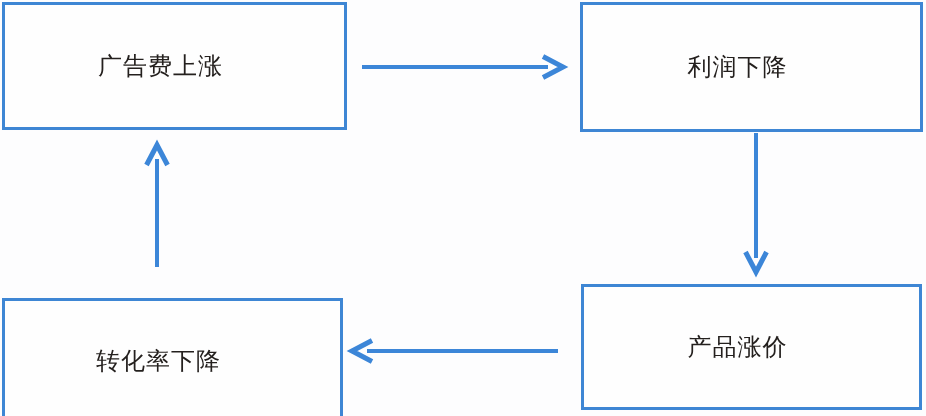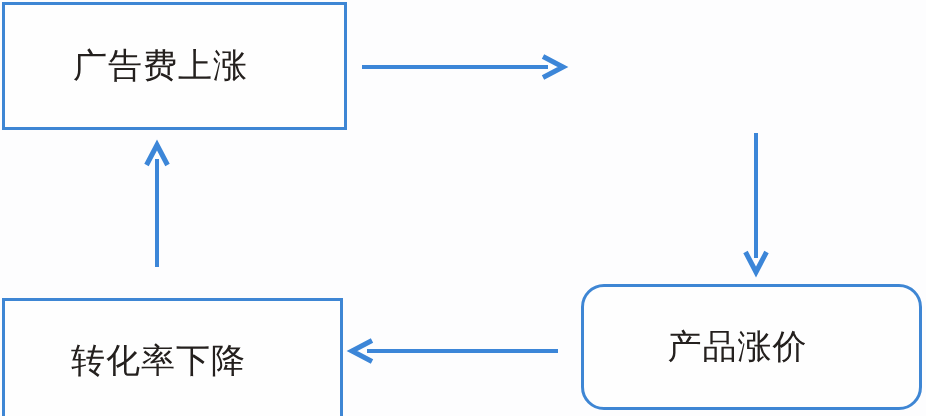--- a/index.html
+++ b/index.html
@@ -23,30 +23,30 @@
   }
   .node {
     position: absolute;
     background: var(--box-fill);
     border: 3px solid var(--box-border);
     display: flex;
     align-items: center;
     justify-content: center;
   }
   .node .label {
-    font-size: 34px;
+    font-size: 24px;
     color: var(--text);
     letter-spacing: 1px;
     transform: translateX(-14px);
     white-space: nowrap;
   }
   .node-tl { left: 2px;   top: 2px;   width: 345px; height: 128px; }
   .node-tr { left: 580px; top: 2px;   width: 343px; height: 130px; }
   .node-bl { left: 2px;   top: 284px; width: 341px; height: 126px; margin-top: 14px; }
-  .node-br { left: 581px; top: 284px; width: 341px; height: 126px; border-radius: 23px; }
+  .node-br { left: 581px; top: 284px; width: 341px; height: 126px; }
   svg.arrows {
     position: absolute;
     inset: 0;
     width: 926px;
     height: 416px;
     color: var(--accent);
     pointer-events: none;
   }
   svg.arrows line,
   svg.arrows polyline {
@@ -60,20 +60,23 @@
 </style>
 </head>
 <body>
 
 <div class="canvas">
 
   <div class="node node-tl">
     <span class="label">广告费上涨</span>
   </div>
 
+  <div class="node node-tr">
+    <span class="label">利润下降</span>
+  </div>
 
   <div class="node node-br">
     <span class="label">产品涨价</span>
   </div>
 
   <div class="node node-bl">
     <span class="label">转化率下降</span>
   </div>
 
   <svg class="arrows" viewBox="0 0 926 416">

